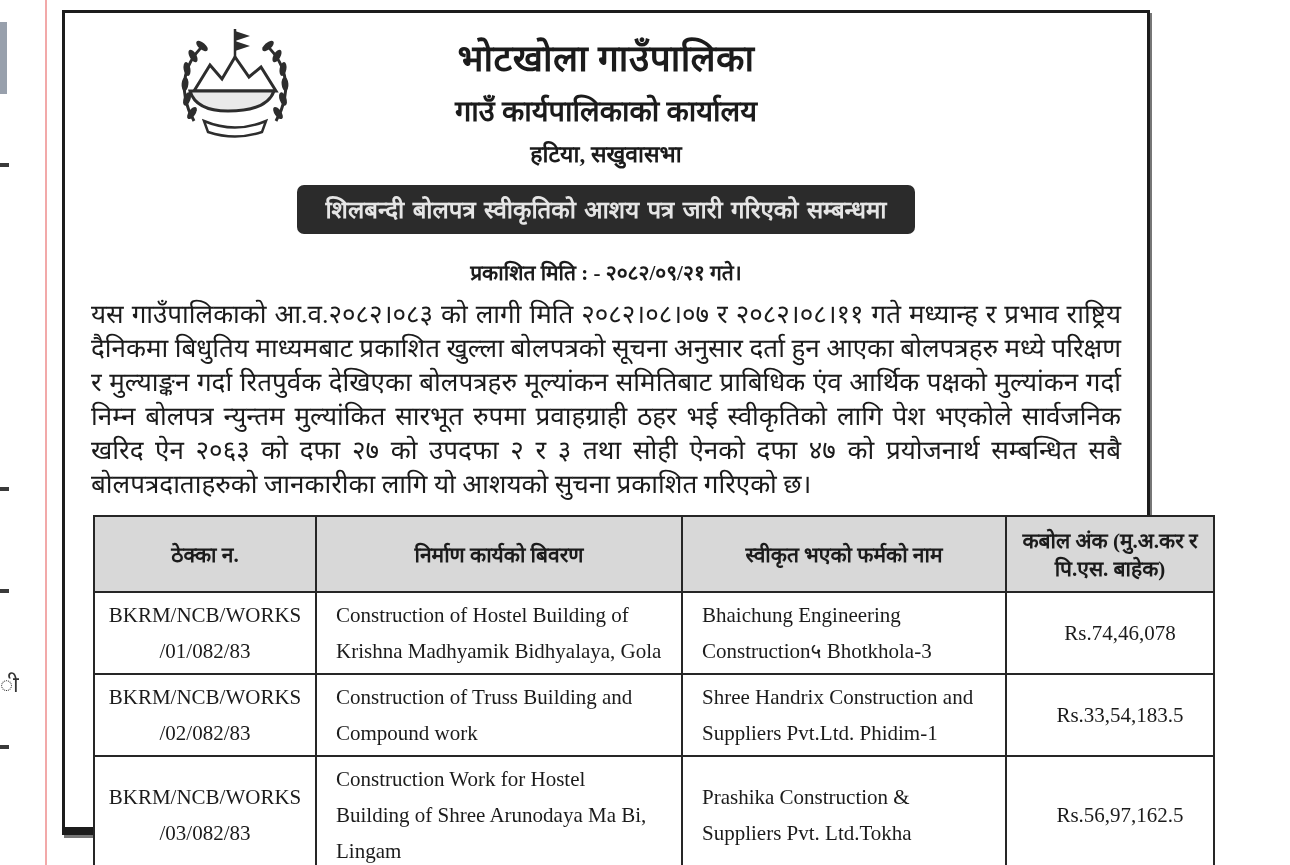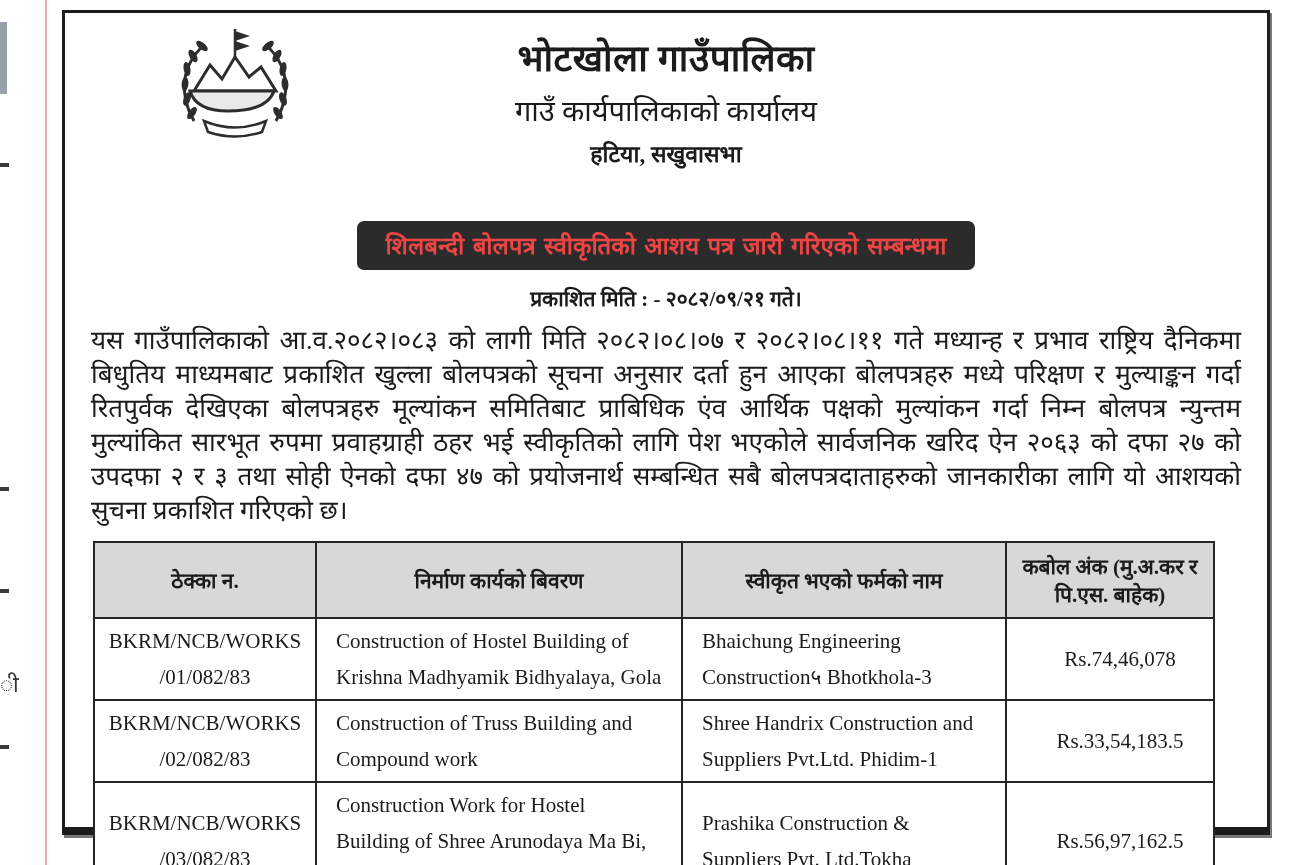--- a/index.html
+++ b/index.html
@@ -7,40 +7,40 @@
   body { font-family:"Liberation Serif","DejaVu Serif",serif; color:#1b1b1b; position:relative; }
 
   
   .edge-line { position:absolute; left:45px; top:0; width:2px; height:865px; background:#f2a9a9; }
   .edge-bar  { position:absolute; left:0; top:22px; width:7px; height:72px; background:#98a0ac; }
   .edge-dash { position:absolute; left:0; width:9px; height:4px; background:#3a3a3a; }
   .edge-char { position:absolute; left:0; top:668px; font-size:22px; color:#333; }
 
   
   .doc {
-    position:absolute; left:62px; top:10px; width:1208px; height:825px;
+    position:absolute; left:62px; top:10px; width:1088px; height:825px;
     background:#fff; border:3px solid #1c1c1c; border-bottom-width:8px;
     box-shadow:2px 3px 0 #777;
   }
 
   .emblem { position:absolute; left:105px; top:12px; }
 
   .head { text-align:center; padding-top:18px; }
   .title    { font-size:37px; font-weight:bold; letter-spacing:.5px; }
-  .subtitle { font-size:29px; font-weight:normal; margin-top:8px; }
+  .subtitle { font-size:29px; font-weight:bold; margin-top:8px; }
   .location { font-size:23px; font-weight:bold; margin-top:8px; }
 
   .banner-wrap { text-align:center; margin-top:16px; }
   .banner {
-    display:inline-block; background:#2b2b2b; color:#ef4444;
+    display:inline-block; background:#2b2b2b; color:#e5e5e5;
     font-family:"DejaVu Sans","Liberation Sans",sans-serif;
-    font-size:24px; font-weight:bold; padding:7px 28px 9px; border-radius:7px;margin-top:36px;
+    font-size:24px; font-weight:bold; padding:7px 28px 9px; border-radius:7px;
   }
 
-  .pubdate { text-align:center; font-size:21px; font-weight:bold; margin-top:14px; }
+  .pubdate { text-align:center; font-size:21px; font-weight:bold; margin-top:24px; }
 
   .body-par {
     margin:12px 26px 0; font-size:26px; line-height:34px; text-align:justify;
   }
 
   table.notice {
     border-collapse:collapse; margin:13px 0 0 28px; width:1120px;
     table-layout:fixed;
   }
   table.notice th, table.notice td { border:2px solid #262626; }

